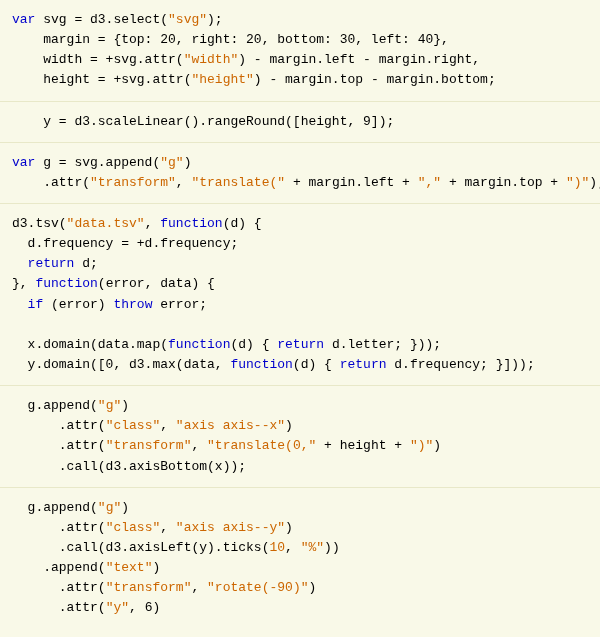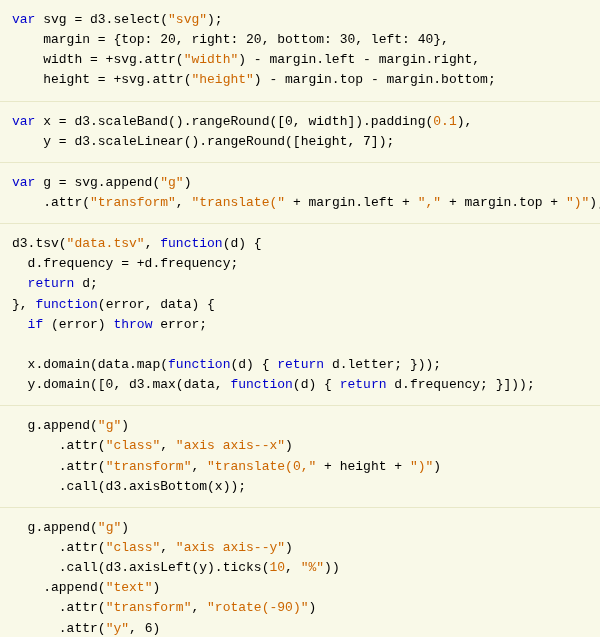--- a/index.html
+++ b/index.html
@@ -38,21 +38,21 @@
 
   </style>
 </head>
 <body>
 
 <div class="code-container">
 <div class="code-block">
       <pre><div><span style="color: rgb(0, 0, 204);">var</span><span style="color: rgb(0, 0, 0);"> svg = d3.select(</span><span style="color: rgb(204, 102, 0);">"svg"</span><span style="color: rgb(0, 0, 0);">);</span></div><div><span style="color: rgb(0, 0, 0);">    margin = {top: 20, right: 20, bottom: 30, left: 40},</span></div><div><span style="color: rgb(0, 0, 0);">    width = +svg.attr(</span><span style="color: rgb(204, 102, 0);">"width"</span><span style="color: rgb(0, 0, 0);">) - margin.left - margin.right,</span></div><div><span style="color: rgb(0, 0, 0);">    height = +svg.attr(</span><span style="color: rgb(204, 102, 0);">"height"</span><span style="color: rgb(0, 0, 0);">) - margin.top - margin.bottom;</span></div></pre>
     </div>
     <div class="code-block">
-      <pre><div><span style="color: rgb(0, 0, 204);">var</span><span style="color: rgb(0, 0, 0);"> x = d3.scaleBand().rangeRound([0, width]).padding(</span><span style="color: rgb(204, 102, 0);">0.1</span><span style="color: rgb(0, 0, 0);">),</span></div><div><span style="color: rgb(0, 0, 0);">    y = d3.scaleLinear().rangeRound([height, 7]);</span></div></pre>
+      <pre><div><span style="color: rgb(0, 0, 0);">    y = d3.scaleLinear().rangeRound([height, 9]);</span></div></pre>
     </div>
     <div class="code-block">
       <pre><div><span style="color: rgb(0, 0, 204);">var</span><span style="color: rgb(0, 0, 0);"> g = svg.append(</span><span style="color: rgb(204, 102, 0);">"g"</span><span style="color: rgb(0, 0, 0);">)</span></div><div><span style="color: rgb(0, 0, 0);">    .attr(</span><span style="color: rgb(204, 102, 0);">"transform"</span><span style="color: rgb(0, 0, 0);">, </span><span style="color: rgb(204, 102, 0);">"translate("</span><span style="color: rgb(0, 0, 0);"> + margin.left + </span><span style="color: rgb(204, 102, 0);">","</span><span style="color: rgb(0, 0, 0);"> + margin.top + </span><span style="color: rgb(204, 102, 0);">")"</span><span style="color: rgb(0, 0, 0);">);</span></div></pre>
     </div>
     <div class="code-block">
       <pre><div><span style="color: rgb(0, 0, 0);">d3.tsv(</span><span style="color: rgb(204, 102, 0);">"data.tsv"</span><span style="color: rgb(0, 0, 0);">, </span><span style="color: rgb(0, 0, 204);">function</span><span style="color: rgb(0, 0, 0);">(d) {</span></div><div><span style="color: rgb(0, 0, 0);">  d.frequency = +d.frequency;</span></div><div><span style="color: rgb(0, 0, 0);">  </span><span style="color: rgb(0, 0, 204);">return</span><span style="color: rgb(0, 0, 0);"> d;</span></div><div><span style="color: rgb(0, 0, 0);">}, </span><span style="color: rgb(0, 0, 204);">function</span><span style="color: rgb(0, 0, 0);">(error, data) {</span></div><div><span style="color: rgb(0, 0, 0);">  </span><span style="color: rgb(0, 0, 204);">if</span><span style="color: rgb(0, 0, 0);"> (error) </span><span style="color: rgb(0, 0, 204);">throw</span><span style="color: rgb(0, 0, 0);"> error;</span></div><div>&nbsp;</div><div><span style="color: rgb(0, 0, 0);">  x.domain(data.map(</span><span style="color: rgb(0, 0, 204);">function</span><span style="color: rgb(0, 0, 0);">(d) { </span><span style="color: rgb(0, 0, 204);">return</span><span style="color: rgb(0, 0, 0);"> d.letter; }));</span></div><div><span style="color: rgb(0, 0, 0);">  y.domain([0, d3.max(data, </span><span style="color: rgb(0, 0, 204);">function</span><span style="color: rgb(0, 0, 0);">(d) { </span><span style="color: rgb(0, 0, 204);">return</span><span style="color: rgb(0, 0, 0);"> d.frequency; }]));</span></div></pre>
     </div>
     <div class="code-block">
       <pre><div><span style="color: rgb(0, 0, 0);">  g.append(</span><span style="color: rgb(204, 102, 0);">"g"</span><span style="color: rgb(0, 0, 0);">)</span></div><div><span style="color: rgb(0, 0, 0);">      .attr(</span><span style="color: rgb(204, 102, 0);">"class"</span><span style="color: rgb(0, 0, 0);">, </span><span style="color: rgb(204, 102, 0);">"axis axis--x"</span><span style="color: rgb(0, 0, 0);">)</span></div><div><span style="color: rgb(0, 0, 0);">      .attr(</span><span style="color: rgb(204, 102, 0);">"transform"</span><span style="color: rgb(0, 0, 0);">, </span><span style="color: rgb(204, 102, 0);">"translate(0,"</span><span style="color: rgb(0, 0, 0);"> + height + </span><span style="color: rgb(204, 102, 0);">")"</span><span style="color: rgb(0, 0, 0);">)</span></div><div><span style="color: rgb(0, 0, 0);">      .call(d3.axisBottom(x));</span></div></pre>
     </div>

